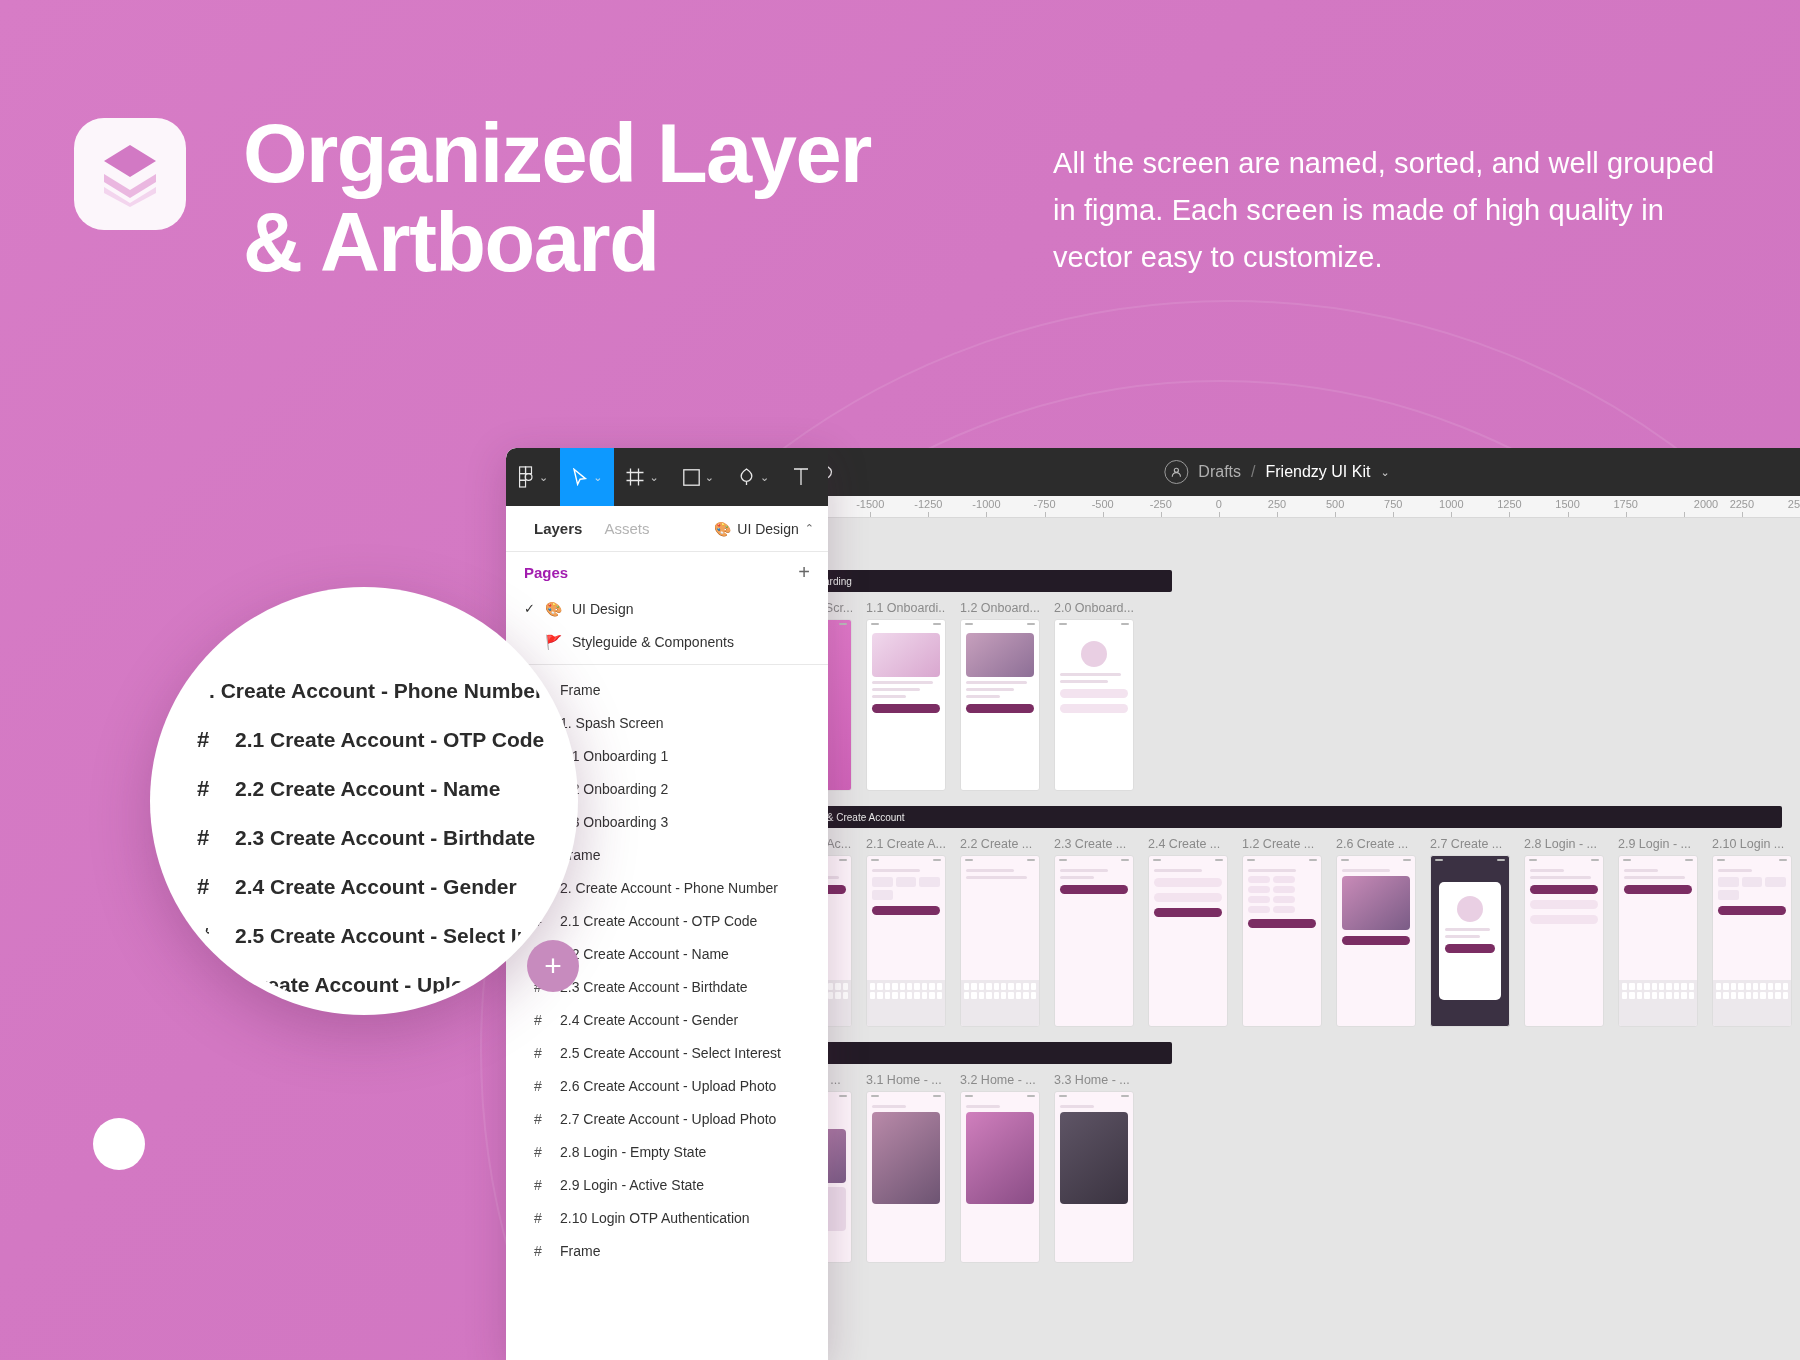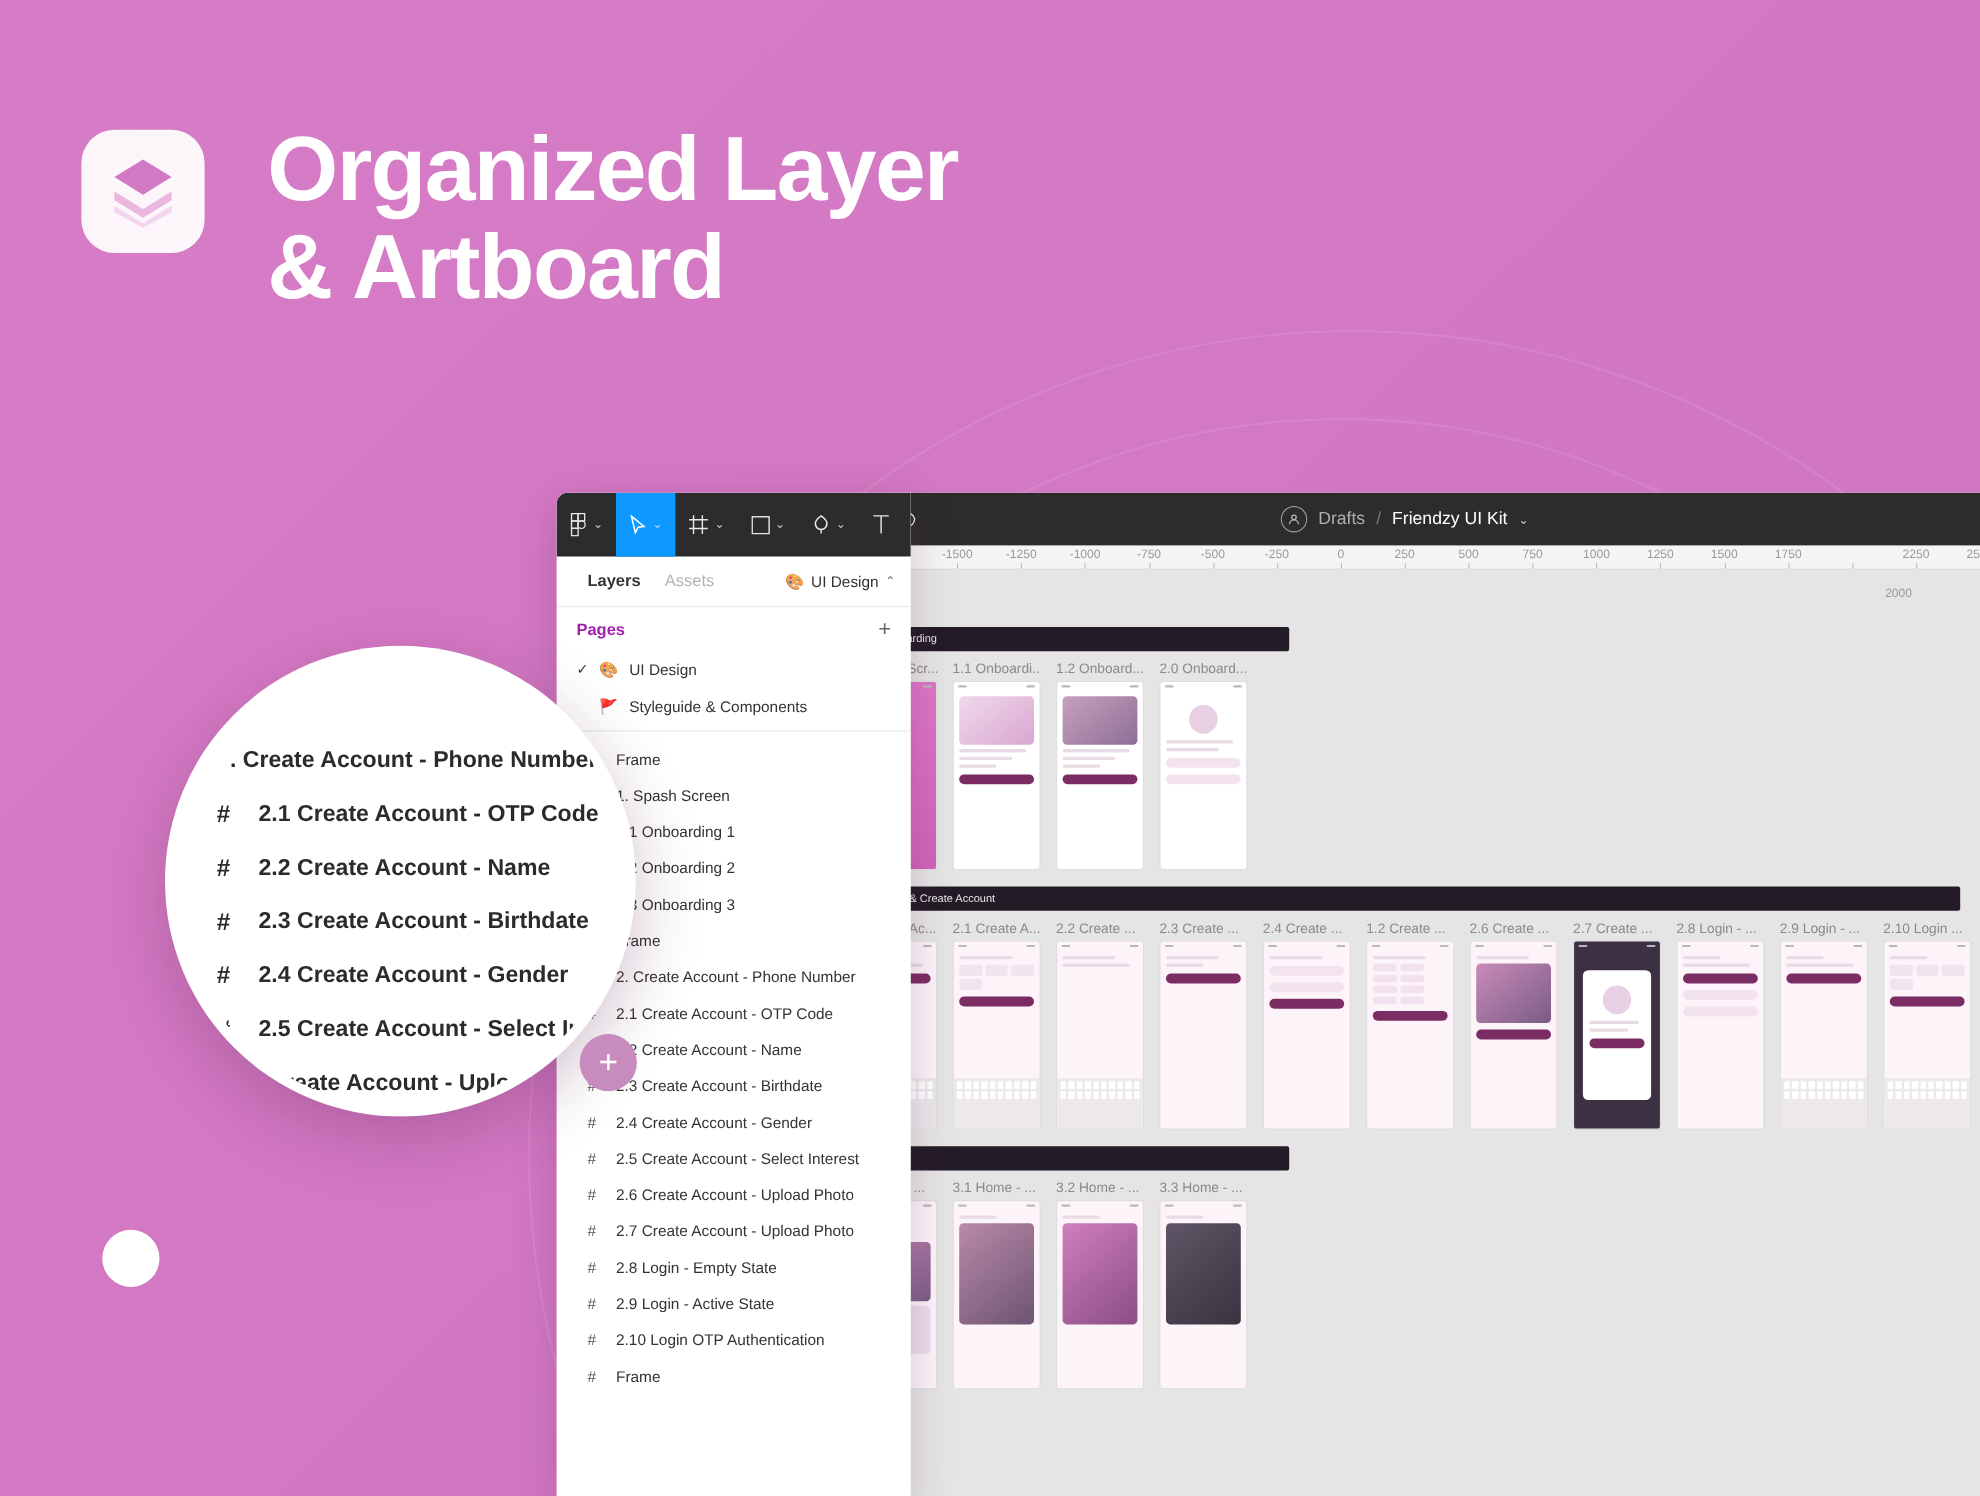--- a/index.html
+++ b/index.html
@@ -280,20 +280,21 @@
 <div id="header">
   <div id="logo-badge">
     <svg width="64" height="66" viewBox="0 0 64 66">
       <path d="M32 4 L58 20 L32 36 L6 20 Z" fill="#d279c4"></path>
       <path d="M6 33 L32 49 L58 33 L58 41 L32 57 L6 41 Z" fill="#eab7e0"></path>
       <path d="M6 46 L32 62 L58 46 L58 52 L32 66 L6 52 Z" fill="#f3d5ee"></path>
     </svg>
   </div>
   <div id="headline">Organized Layer
 &amp; Artboard</div>
+  <div id="subcopy">All the screen are named, sorted, and well grouped in figma. Each screen is made of high quality in vector easy to customize.</div>
 </div>
 
 <div id="white-dot"></div>
 
 <div id="figma-window">
 
   <div id="canvas-area">
     <div id="canvas-topbar">
       <span class="tb-icon">
         <svg width="20" height="20" viewBox="0 0 24 24" fill="none" stroke="#e8e8e8" stroke-width="1.5">
@@ -345,21 +346,21 @@
         <span class="tickno" style="left: 639.222px;">750</span>
         <span class="tickline" style="left: 639.222px;"></span>
         <span class="tickno" style="left: 697.333px;">1000</span>
         <span class="tickline" style="left: 697.333px;"></span>
         <span class="tickno" style="left: 755.444px;">1250</span>
         <span class="tickline" style="left: 755.444px;"></span>
         <span class="tickno" style="left: 813.556px;">1500</span>
         <span class="tickline" style="left: 813.556px;"></span>
         <span class="tickno" style="left: 871.667px;">1750</span>
         <span class="tickline" style="left: 871.667px;"></span>
-        <span class="tickno" style="left: 972px; margin-top: 36px;">2000</span>
+        <span class="tickno" style="left: 952px;">2000</span>
         <span class="tickline" style="left: 929.778px;"></span>
         <span class="tickno" style="left: 987.889px;">2250</span>
         <span class="tickline" style="left: 987.889px;"></span>
         <span class="tickno" style="left: 1046px;">2500</span>
       </div>
 
     <div class="frame-group" style="left:18px; top:100px;">
       <div class="frame-label">Frame</div>
       <div class="frame-bar" style="width:400px;">
         <span class="fic">✂</span>

